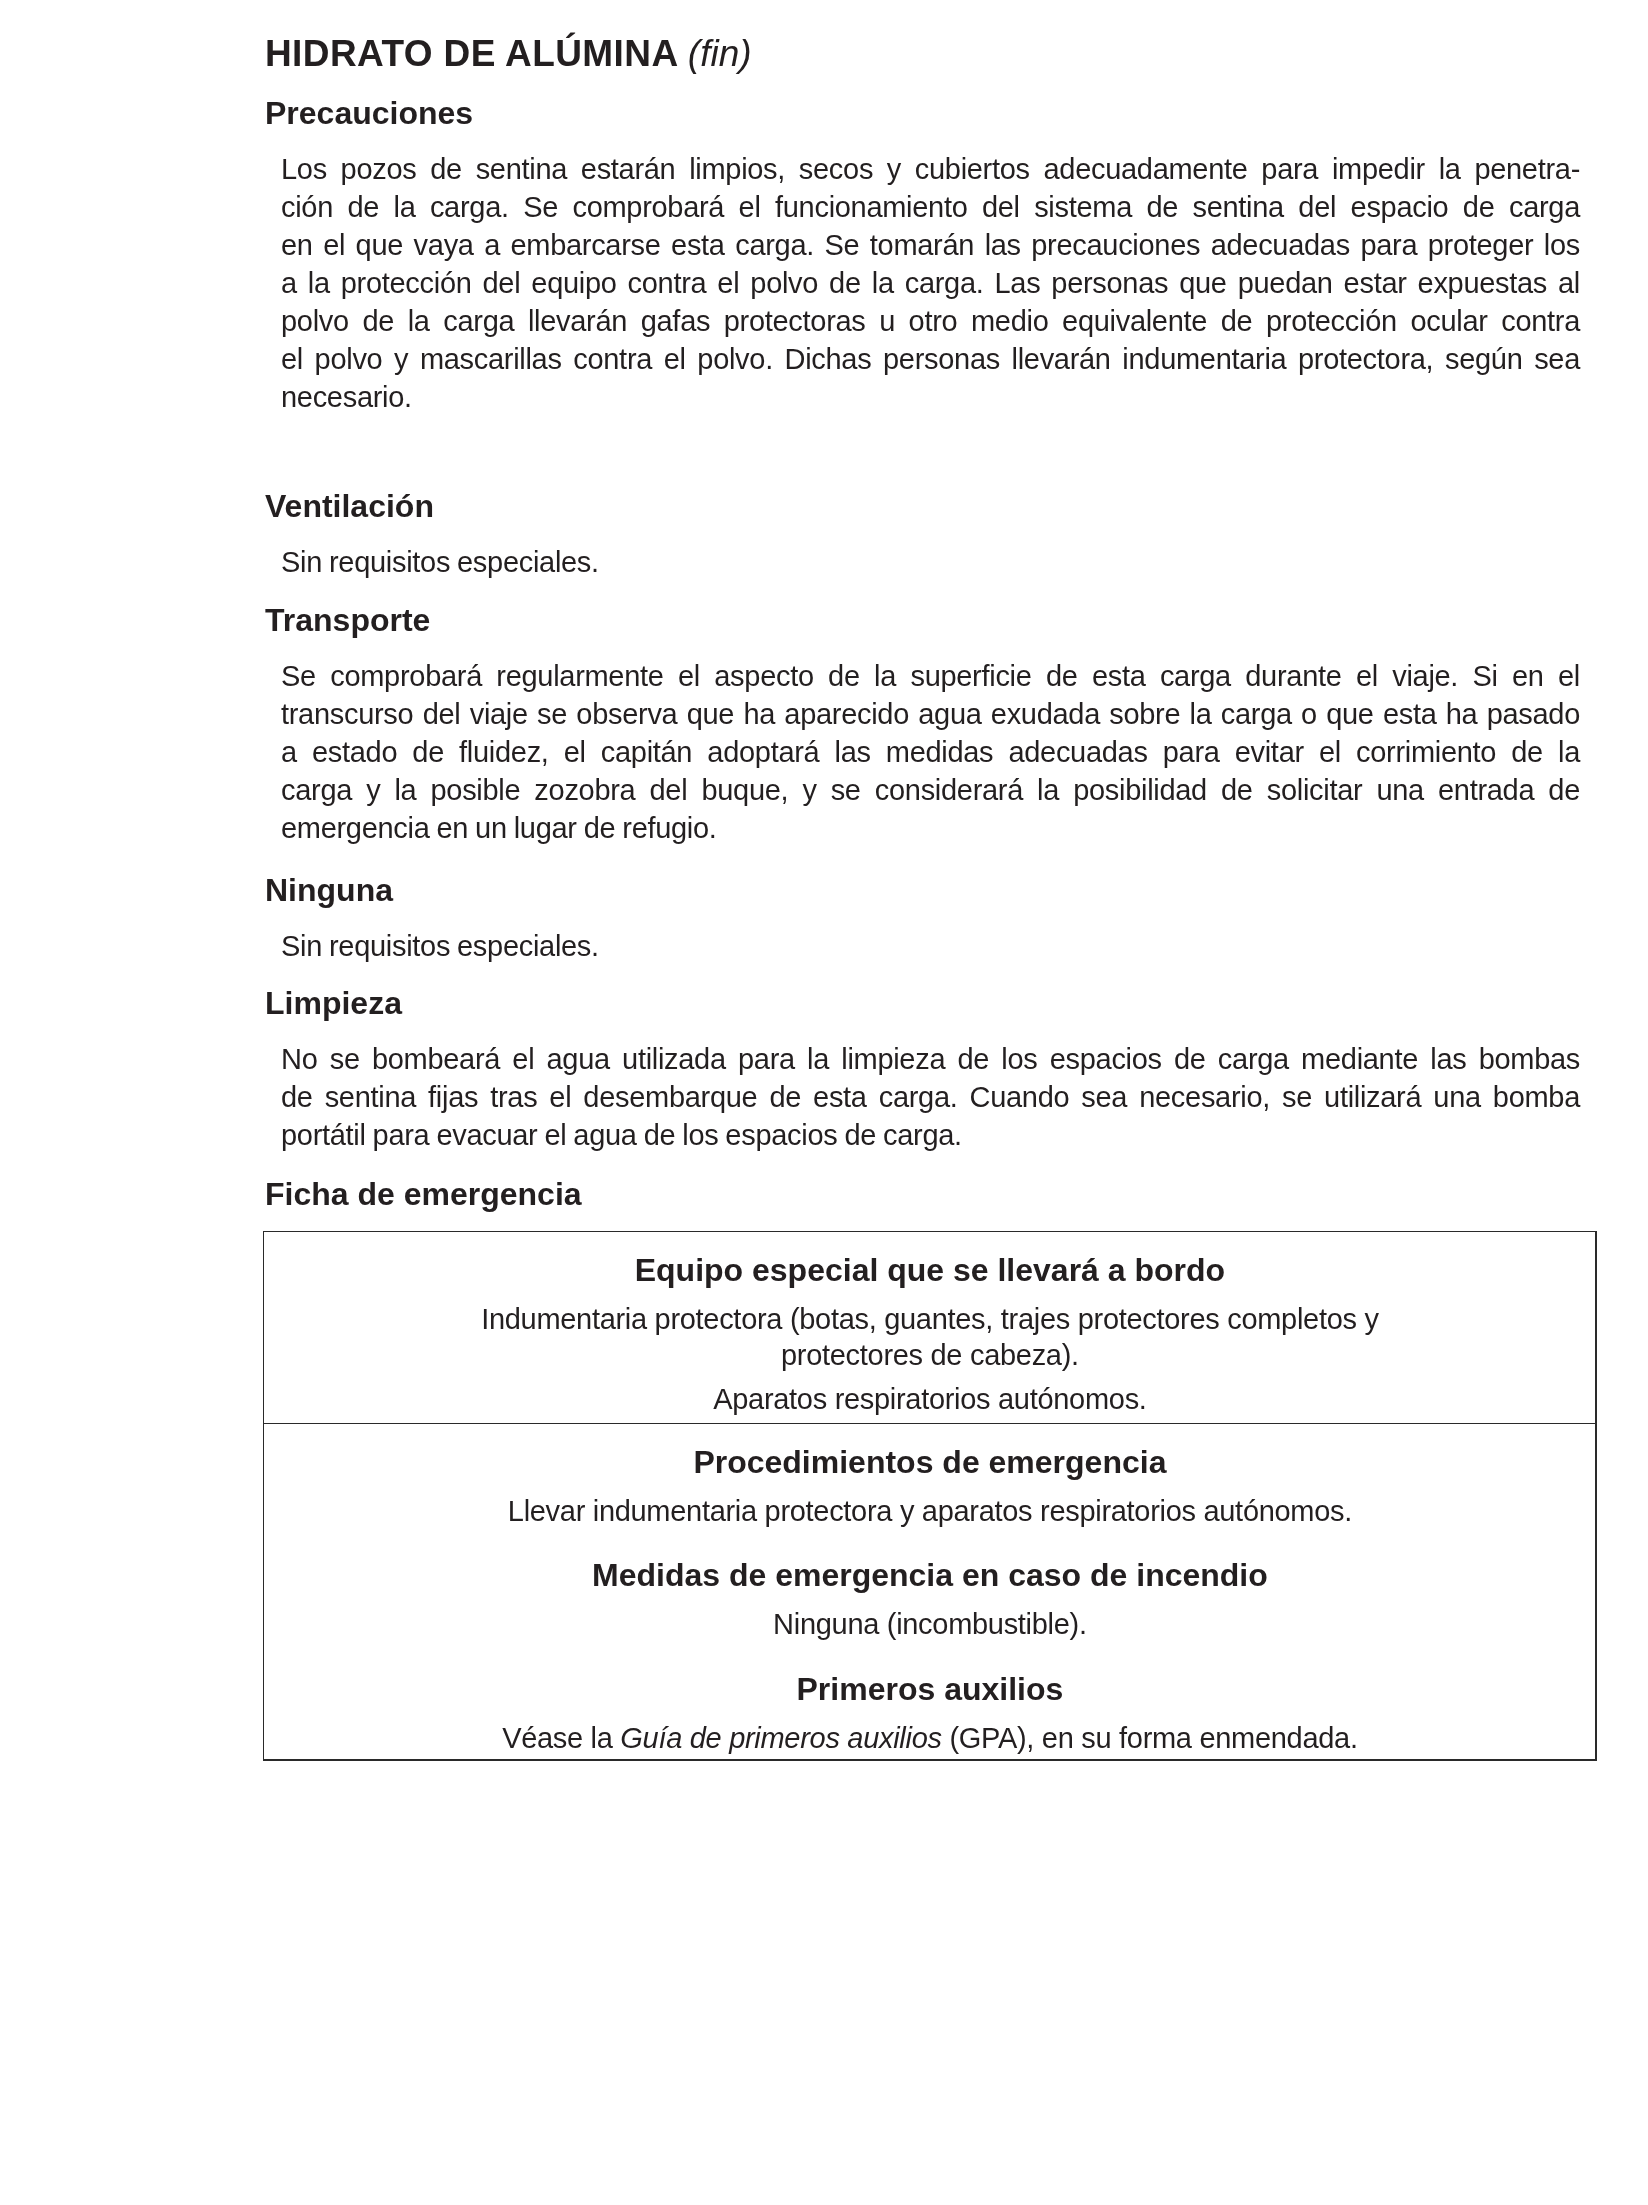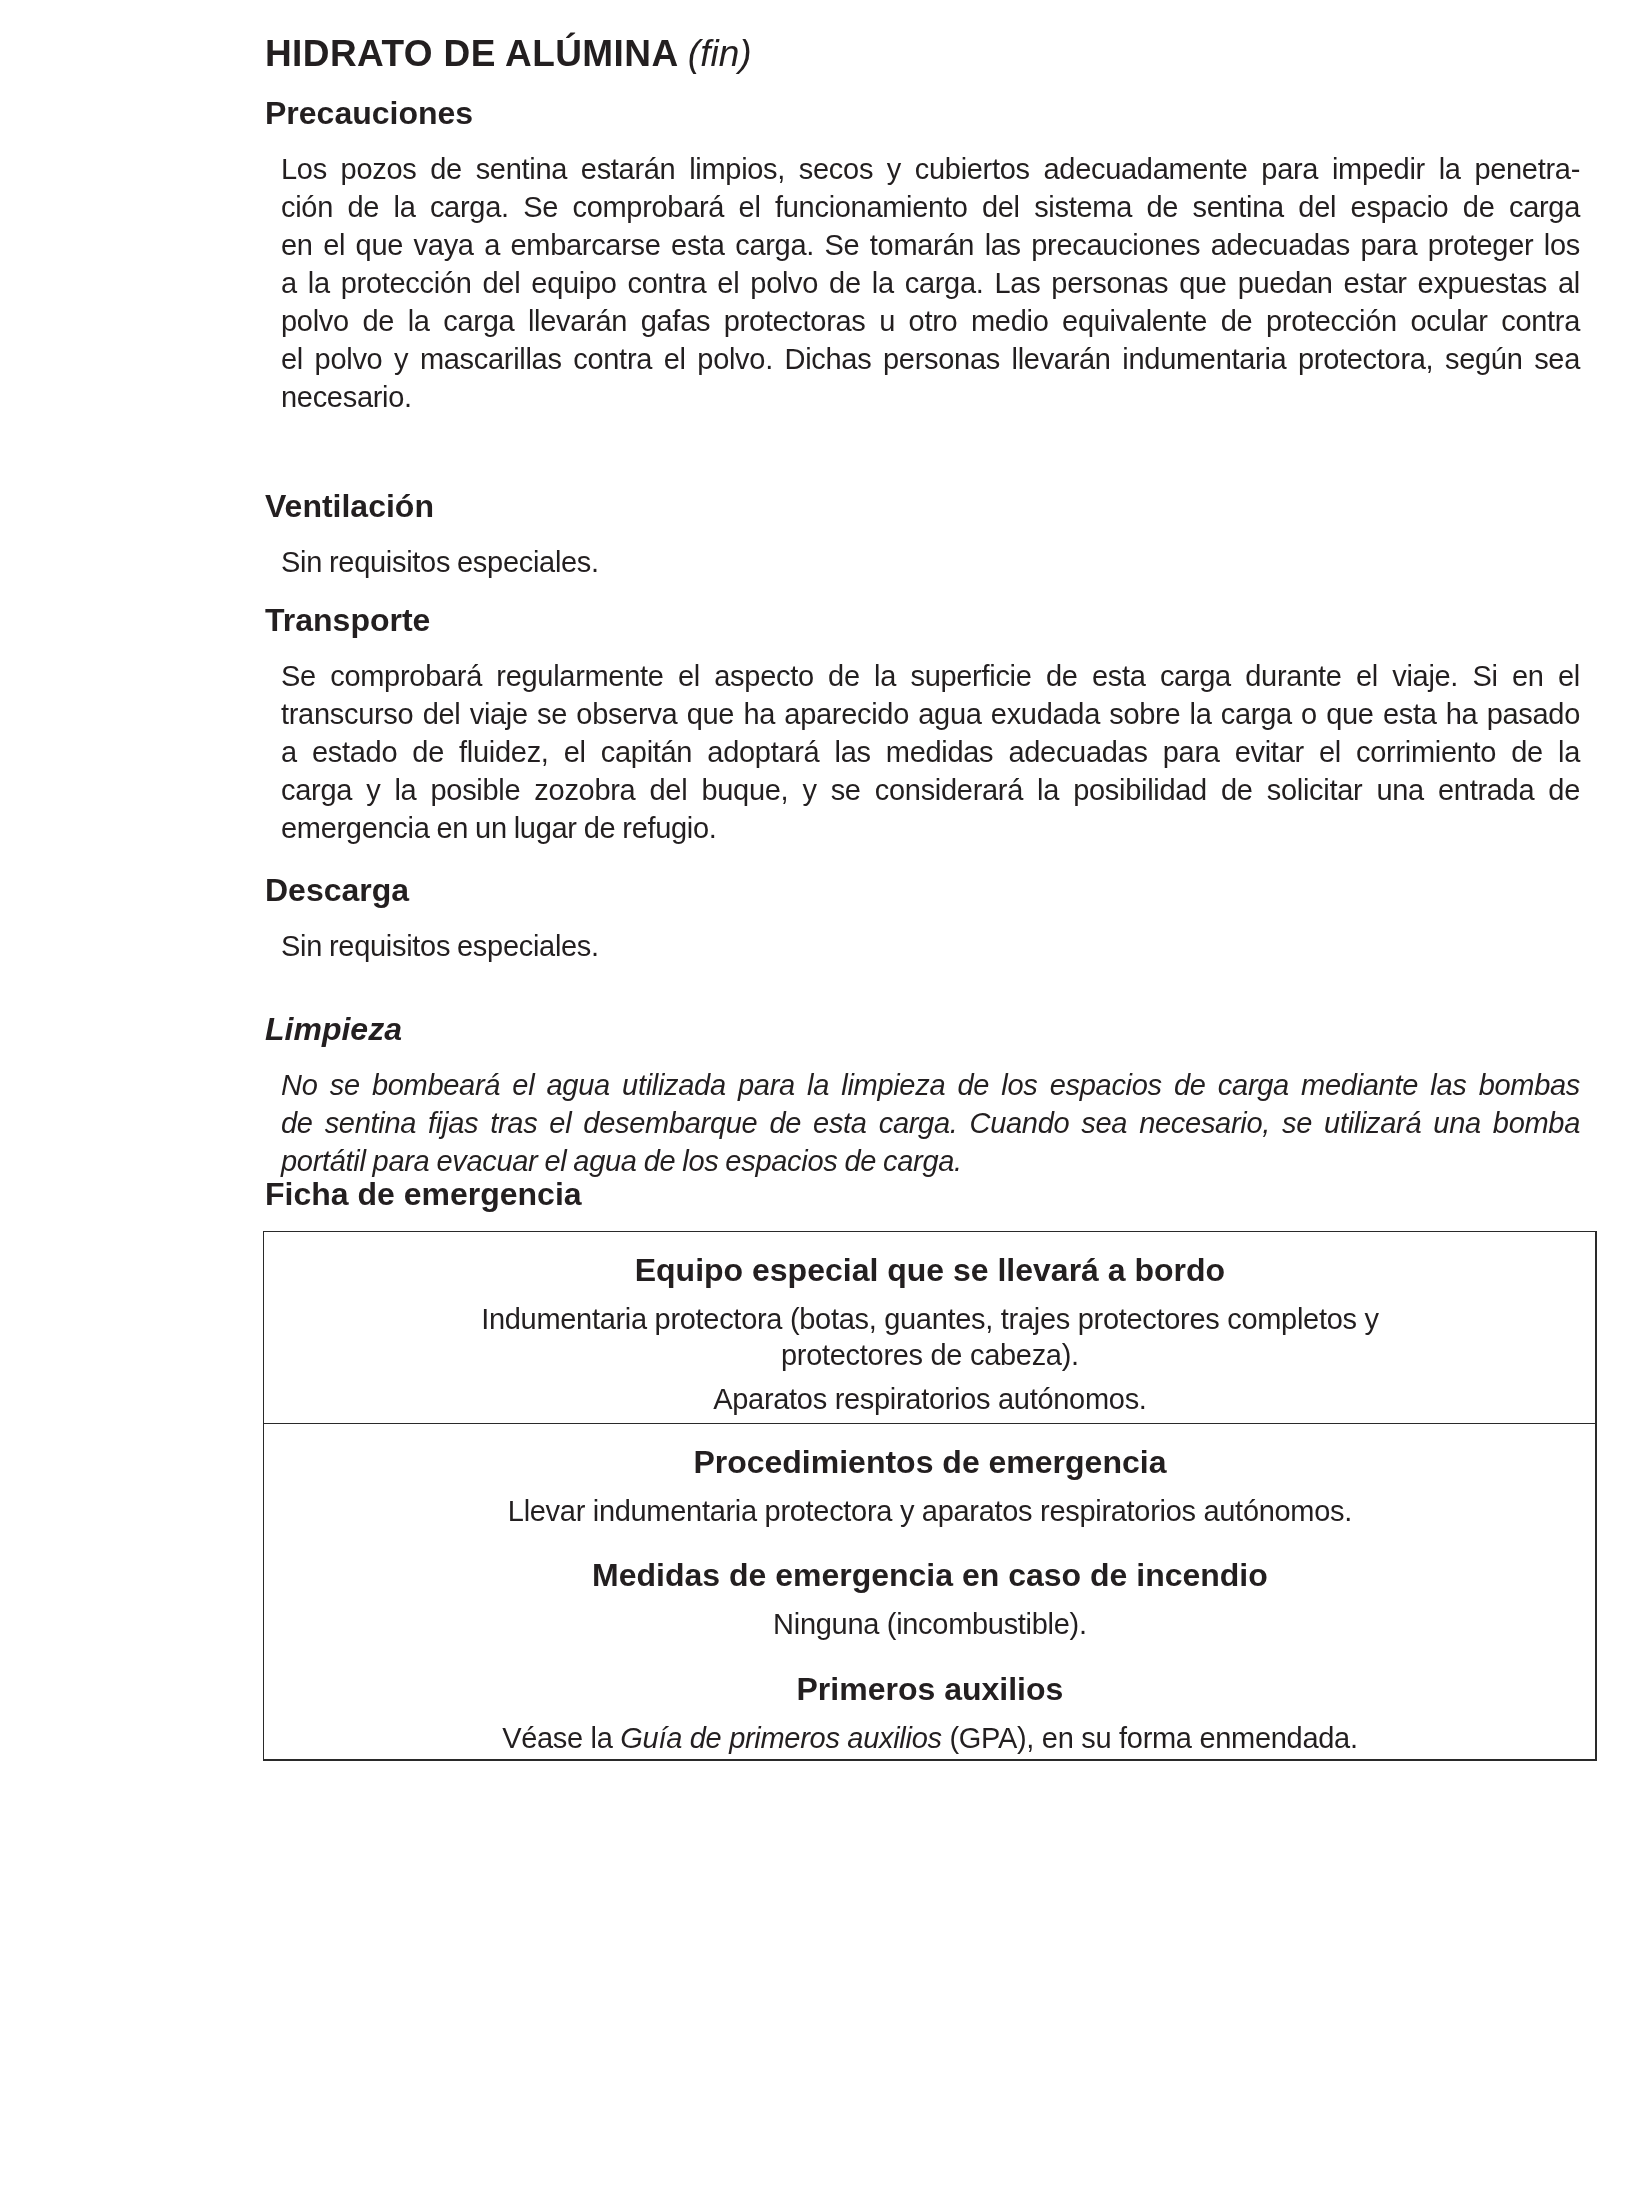--- a/index.html
+++ b/index.html
@@ -143,27 +143,27 @@
     <p>
       <span class="line">Se comprobará regularmente el aspecto de la superficie de esta carga durante el viaje. Si en el</span>
       <span class="line">transcurso del viaje se observa que ha aparecido agua exudada sobre la carga o que esta ha pasado</span>
       <span class="line">a estado de fluidez, el capitán adoptará las medidas adecuadas para evitar el corrimiento de la</span>
       <span class="line">carga y la posible zozobra del buque, y se considerará la posibilidad de solicitar una entrada de</span>
       <span class="line last">emergencia en un lugar de refugio.</span>
     </p>
   </div>
 
   <div class="section" style="top:870px;">
-    <h2>Descarga</h2>
+    <h2>Ninguna</h2>
     <p>
       <span class="line last">Sin requisitos especiales.</span>
     </p>
   </div>
 
-  <div class="section" style="top:1009px;font-style:italic;">
+  <div class="section" style="top:983px;">
     <h2>Limpieza</h2>
     <p>
       <span class="line">No se bombeará el agua utilizada para la limpieza de los espacios de carga mediante las bombas</span>
       <span class="line">de sentina fijas tras el desembarque de esta carga. Cuando sea necesario, se utilizará una bomba</span>
       <span class="line last">portátil para evacuar el agua de los espacios de carga.</span>
     </p>
   </div>
 
   <div class="section" style="top:1174px;">
     <h2>Ficha de emergencia</h2>

